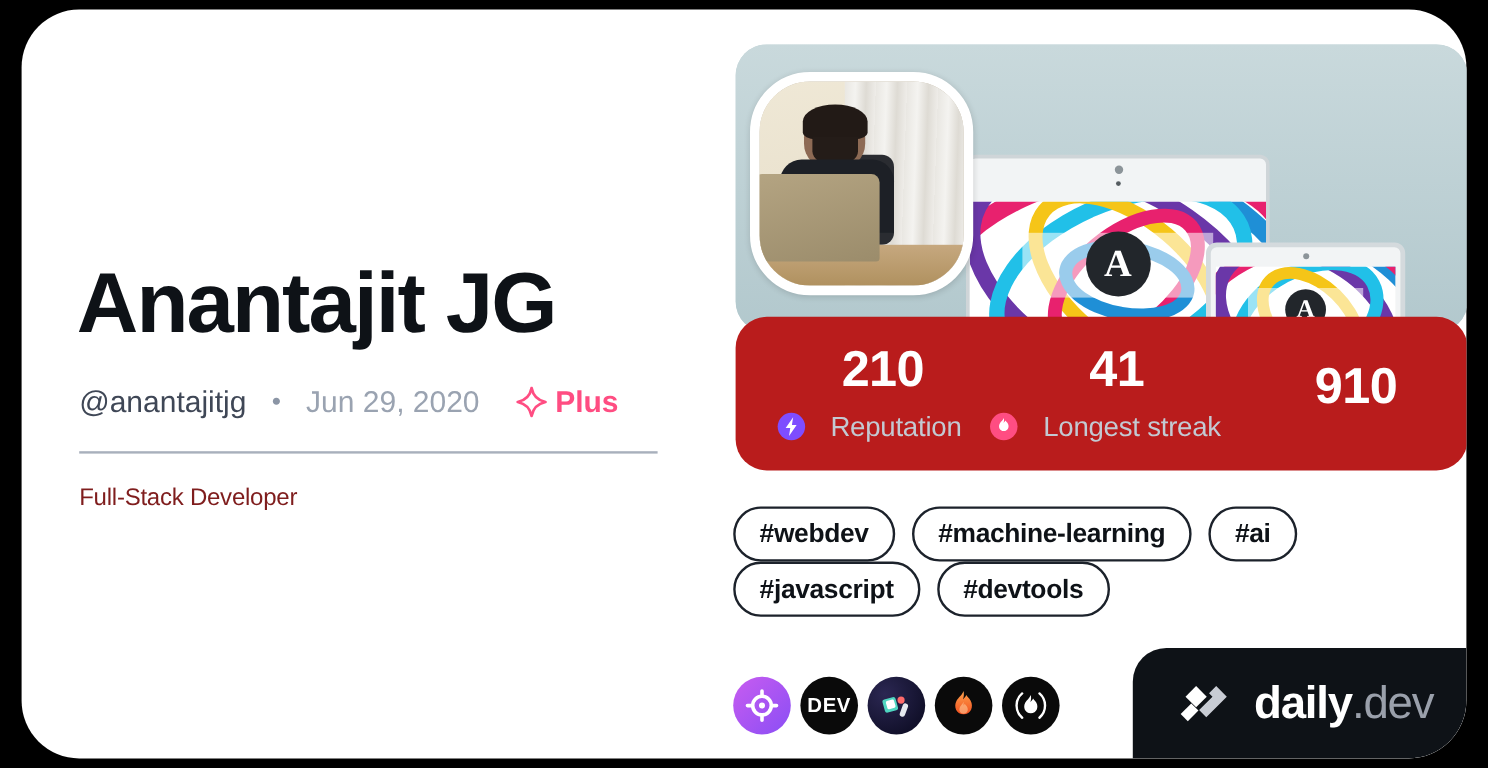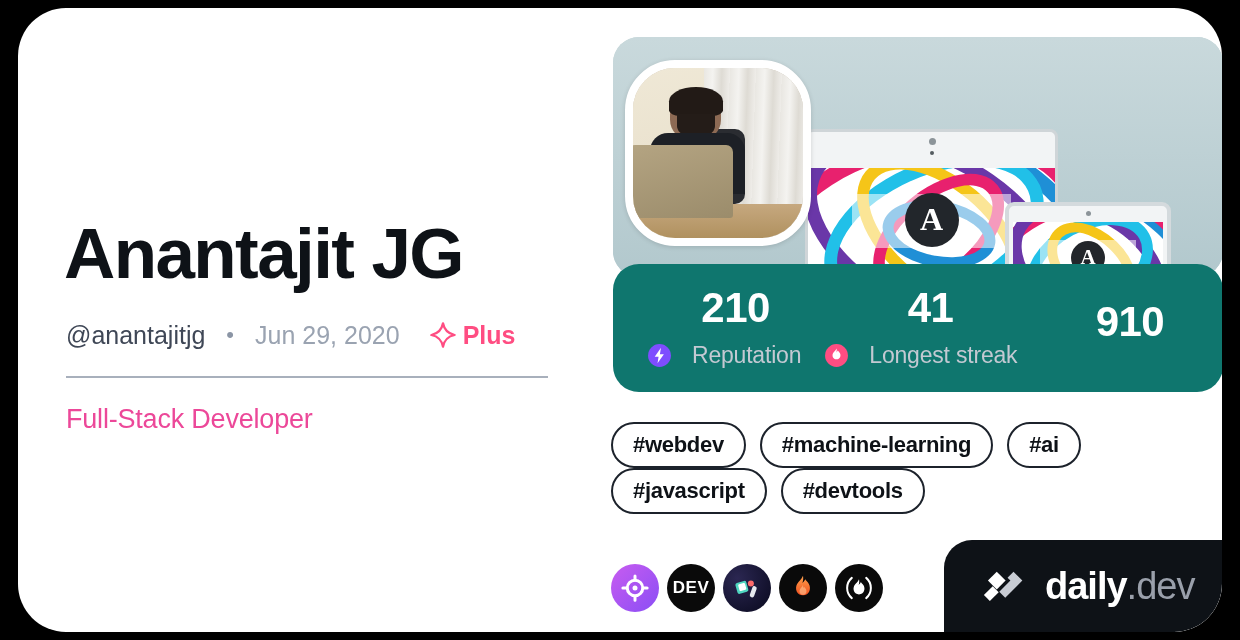--- a/index.html
+++ b/index.html
@@ -77,22 +77,22 @@
     left: 2px;
     width: 482px;
     height: 2px;
     background: #a8b0bc;
   }
 
   #bio {
     position: absolute;
     top: 396px;
     left: 2px;
-    font-size: 27px;
-    color: #ec4899;
+    font-size: 20px;
+    color: #7f1d1d;
     letter-spacing: -0.2px;
   }
 
   
   #right-pane {
     position: absolute;
     left: 593px;
     top: 0;
     width: 611px;
     height: 100%;
@@ -174,21 +174,21 @@
   #avatar .ph-body { position:absolute; left:10%; top:38%; width:56%; height:36%; border-radius:18px 18px 0 0; background:#1d2026; }
   #avatar .ph-chair { position:absolute; left:44%; top:36%; width:22%; height:44%; border-radius:10px; background:#2a2c31; }
   #avatar .ph-desk { position:absolute; left:0; right:0; bottom:0; height:20%; background:linear-gradient(180deg,#c6a87f,#b0915f); }
   #avatar .ph-laptop { position:absolute; left:-3%; top:45%; width:62%; height:43%; border-radius:7px 7px 3px 3px; background:linear-gradient(165deg,#b4a482,#9b8c6b); }
 
   
   #stats-bar {
     position: absolute;
     left: 2px; top: 256px;
     width: 610px; height: 128px;
-    background: #0f766e;
+    background: #b91c1c;
     border-radius: 26px;
     z-index: 7;
     display: flex;
     align-items: center;
     padding-left: 34px;
   }
   .stat { display: flex; flex-direction: column; }
   .stat-value {
     font-size: 42px; font-weight: 700; color: #ffffff;
     line-height: 1; letter-spacing: -0.5px; margin-bottom: 13px;

